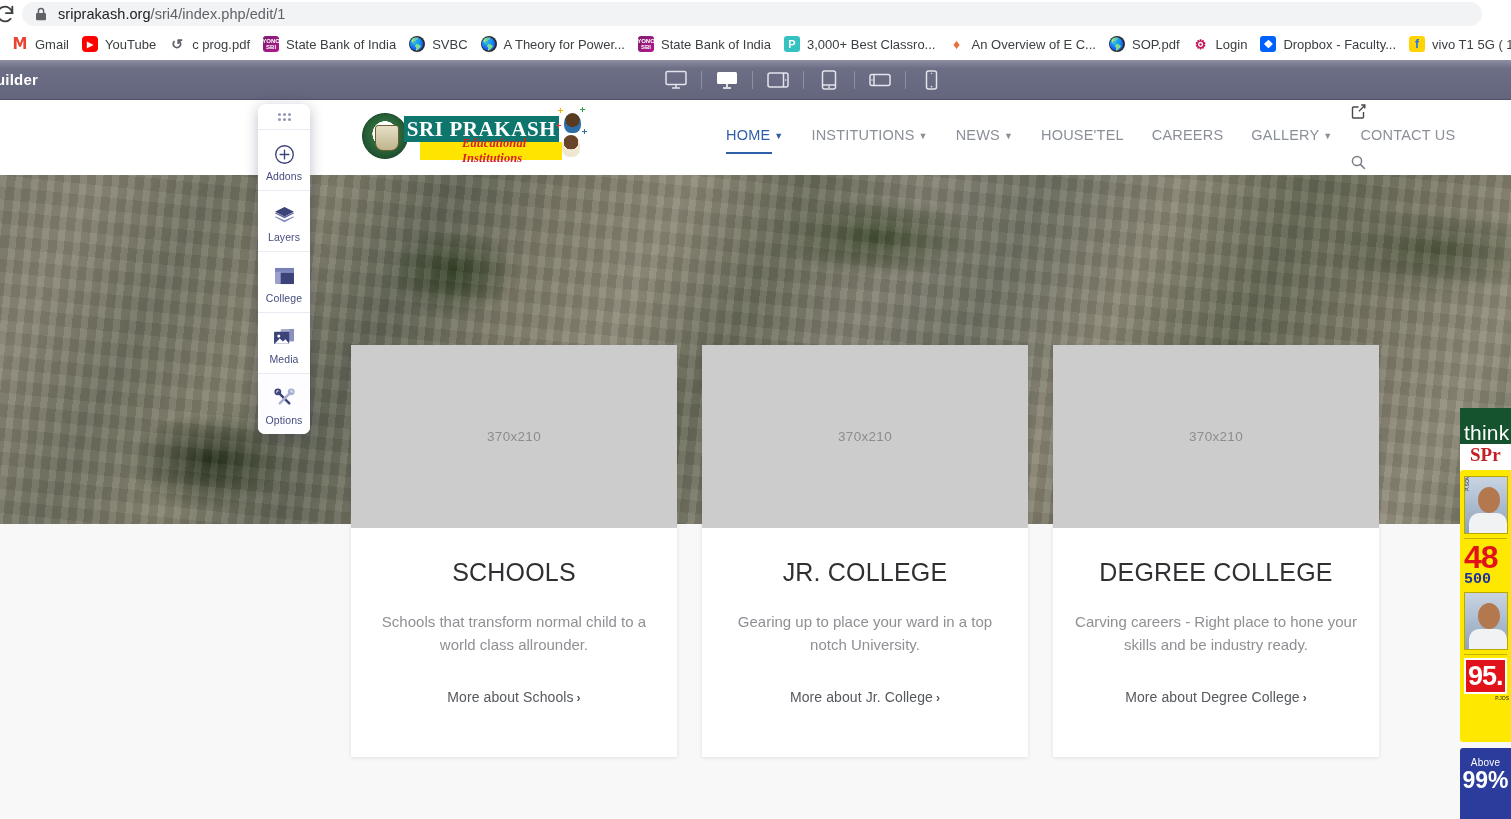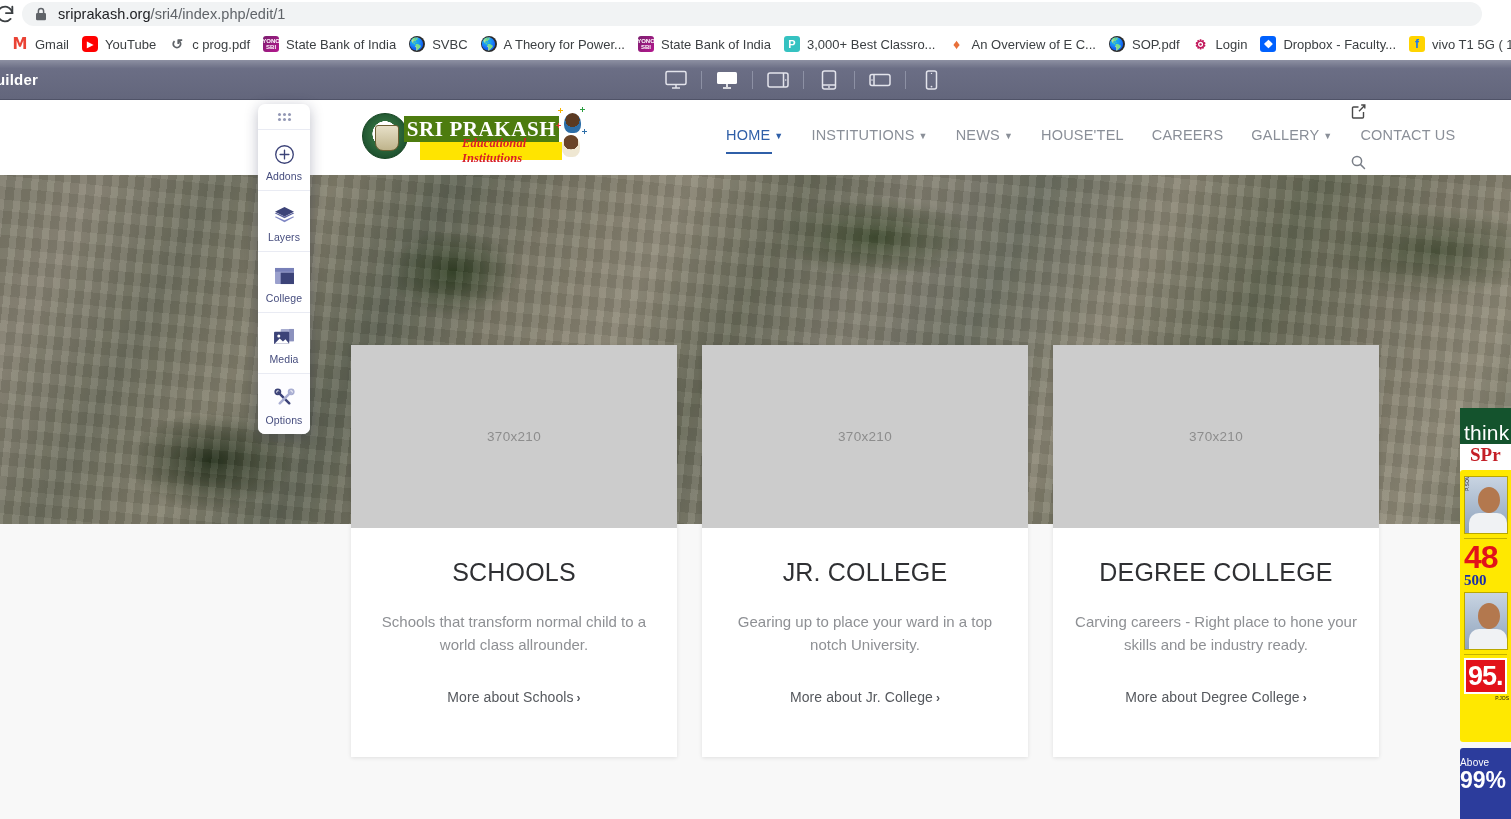--- a/index.html
+++ b/index.html
@@ -157,21 +157,21 @@
     content: "";
     position: absolute; left: 12px; top: 11px;
     width: 22px; height: 24px;
     background: linear-gradient(180deg,#e7e0c8 0%,#bfb48c 100%);
     border: 1px solid #6d5f34;
     border-radius: 3px 3px 8px 8px;
   }
   .logo-red {
     position: absolute; left: 44px; top: 11px;
     width: 155px; height: 26px;
-    background: #4d7c0f;
+    background: #0f766e;
     display: flex; align-items: center; justify-content: center;
   }
   .logo-red span {
     font-family: "Liberation Serif", serif;
     font-size: 21px; font-weight: bold;
     color: #ffffff;
     letter-spacing: 0.6px;
   }
   .logo-yellow {
     position: absolute; left: 60px; top: 37px;
@@ -411,21 +411,21 @@
   }
   .ad-score-red {
     font-family: "Liberation Sans", sans-serif;
     font-weight: bold;
     font-size: 32px;
     color: #e2121a;
     line-height: 30px;
     letter-spacing: -1px;
   }
   .ad-score-sub {
-    font-family: Liberation Serif, serif;
+    font-family: Liberation Mono, monospace;
     font-weight: bold;
     font-size: 15px;
     color: #1a2ea8;
     line-height: 16px;
     margin-bottom: 4px;
   }
   .ad-score-box {
     background: #e2121a;
     color: #ffffff;
     font-weight: bold;
@@ -439,21 +439,21 @@
   .ad-name-small {
     font-size: 5px; color: #111; text-align: right;
     padding-right: 2px; margin-top: 1px;
   }
   .ad-blue {
     position: absolute; left: 0; top: 356px;
     width: 51px; height: 71px;
     background: #2c3c9c;
     border-radius: 3px 0 0 0;
     color: #ffffff;
-    text-align: left;
+    text-align: center;
     padding-top: 9px;
   }
   .ad-blue .ab1 { font-size: 10px; letter-spacing: .2px; }
   .ad-blue .ab2 { font-size: 23px; font-weight: bold; line-height: 25px; }
   .ad-sep-line {
     width: 43px; height: 1px; background: #c4b200; margin: 3px 0;
   }
 
   
   .builder-panel {

